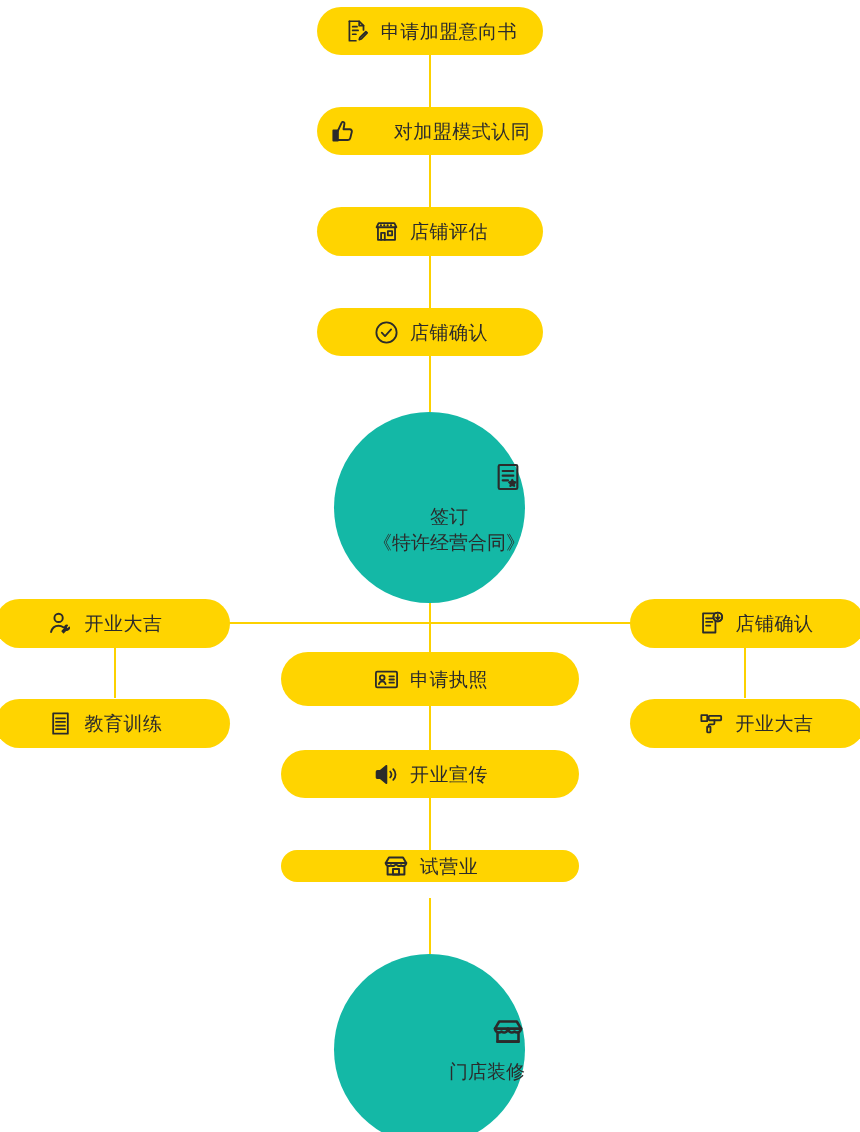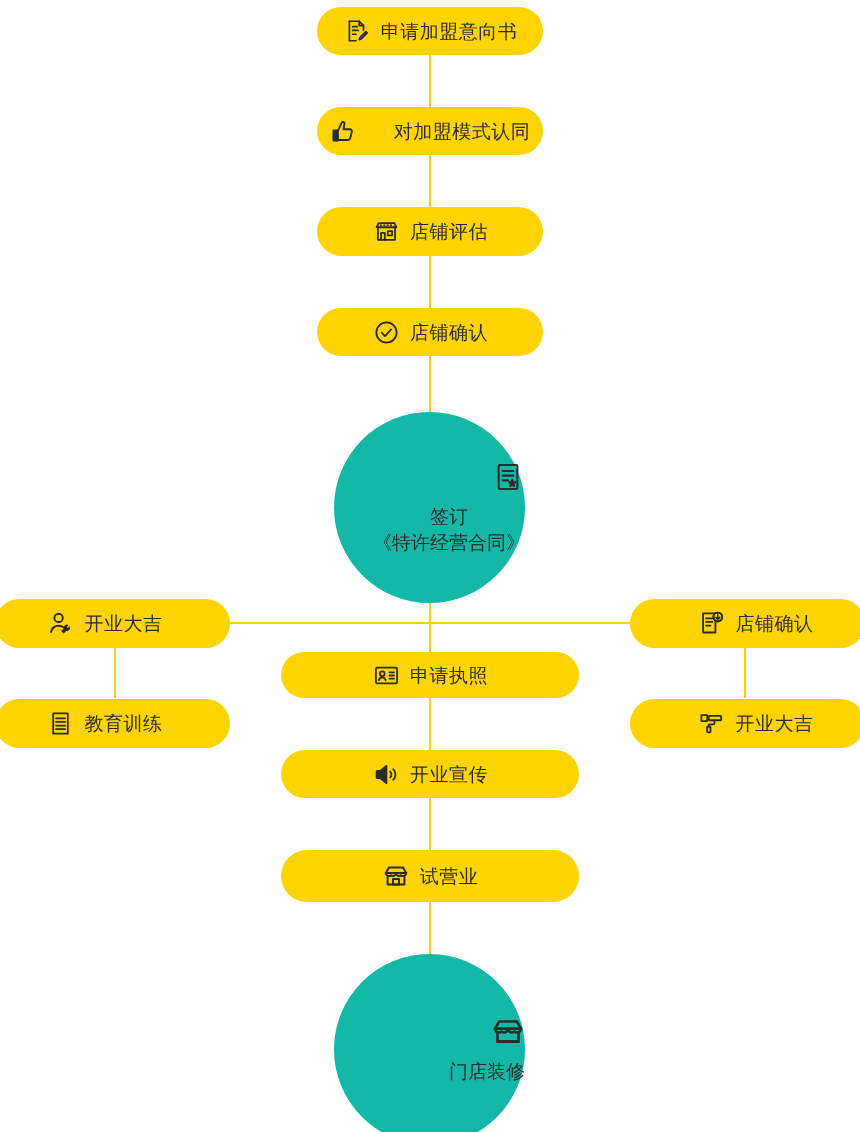--- a/index.html
+++ b/index.html
@@ -228,21 +228,21 @@
       <svg viewBox="0 0 24 24" width="27" height="27" fill="none" stroke="#2b2b2b" stroke-width="1.6" stroke-linecap="round" stroke-linejoin="round">
         <rect x="3" y="4.6" width="5.2" height="5.2"></rect>
         <rect x="9.6" y="5.3" width="11" height="3.8" rx="0.6"></rect>
         <path d="M14.6 9.1v2.6a1 1 0 0 1-1 1h-3.2a1 1 0 0 0-1 1v1.1"></path>
         <rect x="8.1" y="14.8" width="3" height="5" rx="0.5"></rect>
       </svg>
     </span>
     <span class="label">开业大吉</span>
   </div>
 
-  <div class="pill" style="left:281px; top:645px; width:298px; height:46px;">
+  <div class="pill" style="left:281px; top:645px; width:298px; height:54px;">
     <span class="ico">
       <svg viewBox="0 0 24 24" width="27" height="27" fill="none" stroke="#2b2b2b" stroke-width="1.6" stroke-linecap="round" stroke-linejoin="round">
         <rect x="2.6" y="5" width="18.8" height="14" rx="1.2"></rect>
         <circle cx="8.2" cy="10.4" r="2.1"></circle>
         <path d="M5.2 16.1c.5-1.6 1.7-2.5 3-2.5s2.5.9 3 2.5"></path>
         <line x1="14.6" y1="9.2" x2="18.6" y2="9.2"></line>
         <line x1="14.6" y1="12" x2="18.6" y2="12"></line>
         <line x1="14.6" y1="14.8" x2="18.6" y2="14.8"></line>
       </svg>
     </span>
@@ -253,21 +253,21 @@
     <span class="ico">
       <svg viewBox="0 0 24 24" width="27" height="27" fill="none" stroke="#2b2b2b" stroke-width="1.6" stroke-linecap="round" stroke-linejoin="round">
         <path d="M4 8.6h2.6L12 4.2v15.6L6.6 15.4H4a.9.9 0 0 1-.9-.9V9.5a.9.9 0 0 1 .9-.9z" fill="#2b2b2b" stroke-width="1.4"></path>
         <path d="M15.3 9.4a3.6 3.6 0 0 1 0 5.2"></path>
         <path d="M18 7.2a6.8 6.8 0 0 1 0 9.6"></path>
       </svg>
     </span>
     <span class="label">开业宣传</span>
   </div>
 
-  <div class="pill" style="left:281px; top:843px; width:298px; height:52px;">
+  <div class="pill" style="left:281px; top:843px; width:298px; height:32px;">
     <span class="ico">
       <svg viewBox="0 0 24 24" width="28" height="28" fill="none" stroke="#2b2b2b" stroke-width="1.7" stroke-linecap="round" stroke-linejoin="round">
         <path d="M3.2 9.4L6 4.8h12l2.8 4.6z"></path>
         <path d="M3.2 9.4a2.6 2.6 0 0 0 4.4 1.9 2.6 2.6 0 0 0 4.4-1.9 2.6 2.6 0 0 0 4.4 1.9 2.6 2.6 0 0 0 4.4-1.9"></path>
         <path d="M4.8 11.8v7.4h14.4v-7.4"></path>
         <rect x="9.4" y="14.6" width="5.2" height="4.6"></rect>
       </svg>
     </span>
     <span class="label">试营业</span>
   </div>

